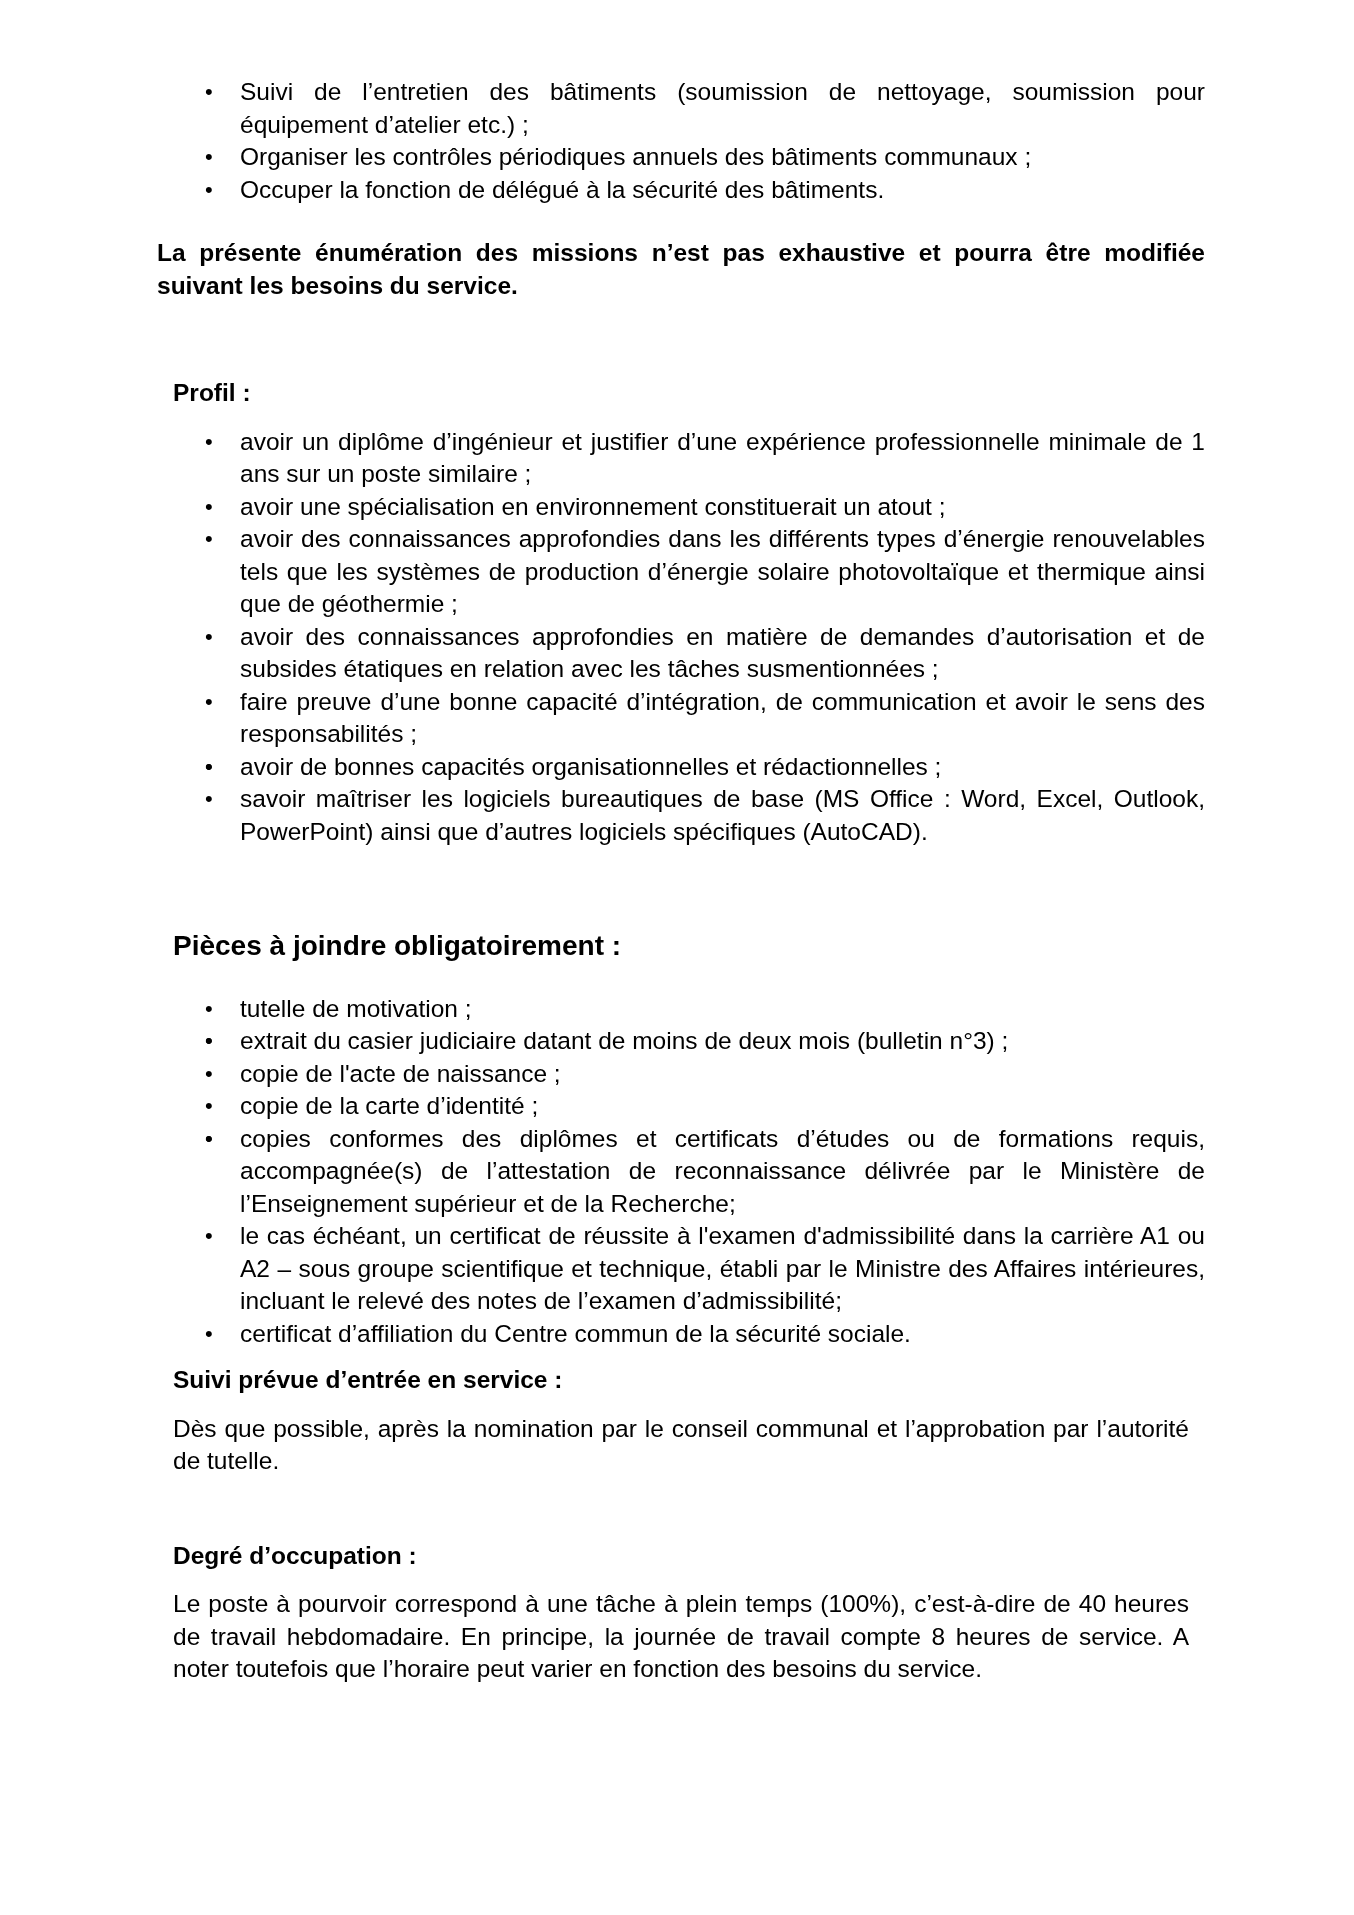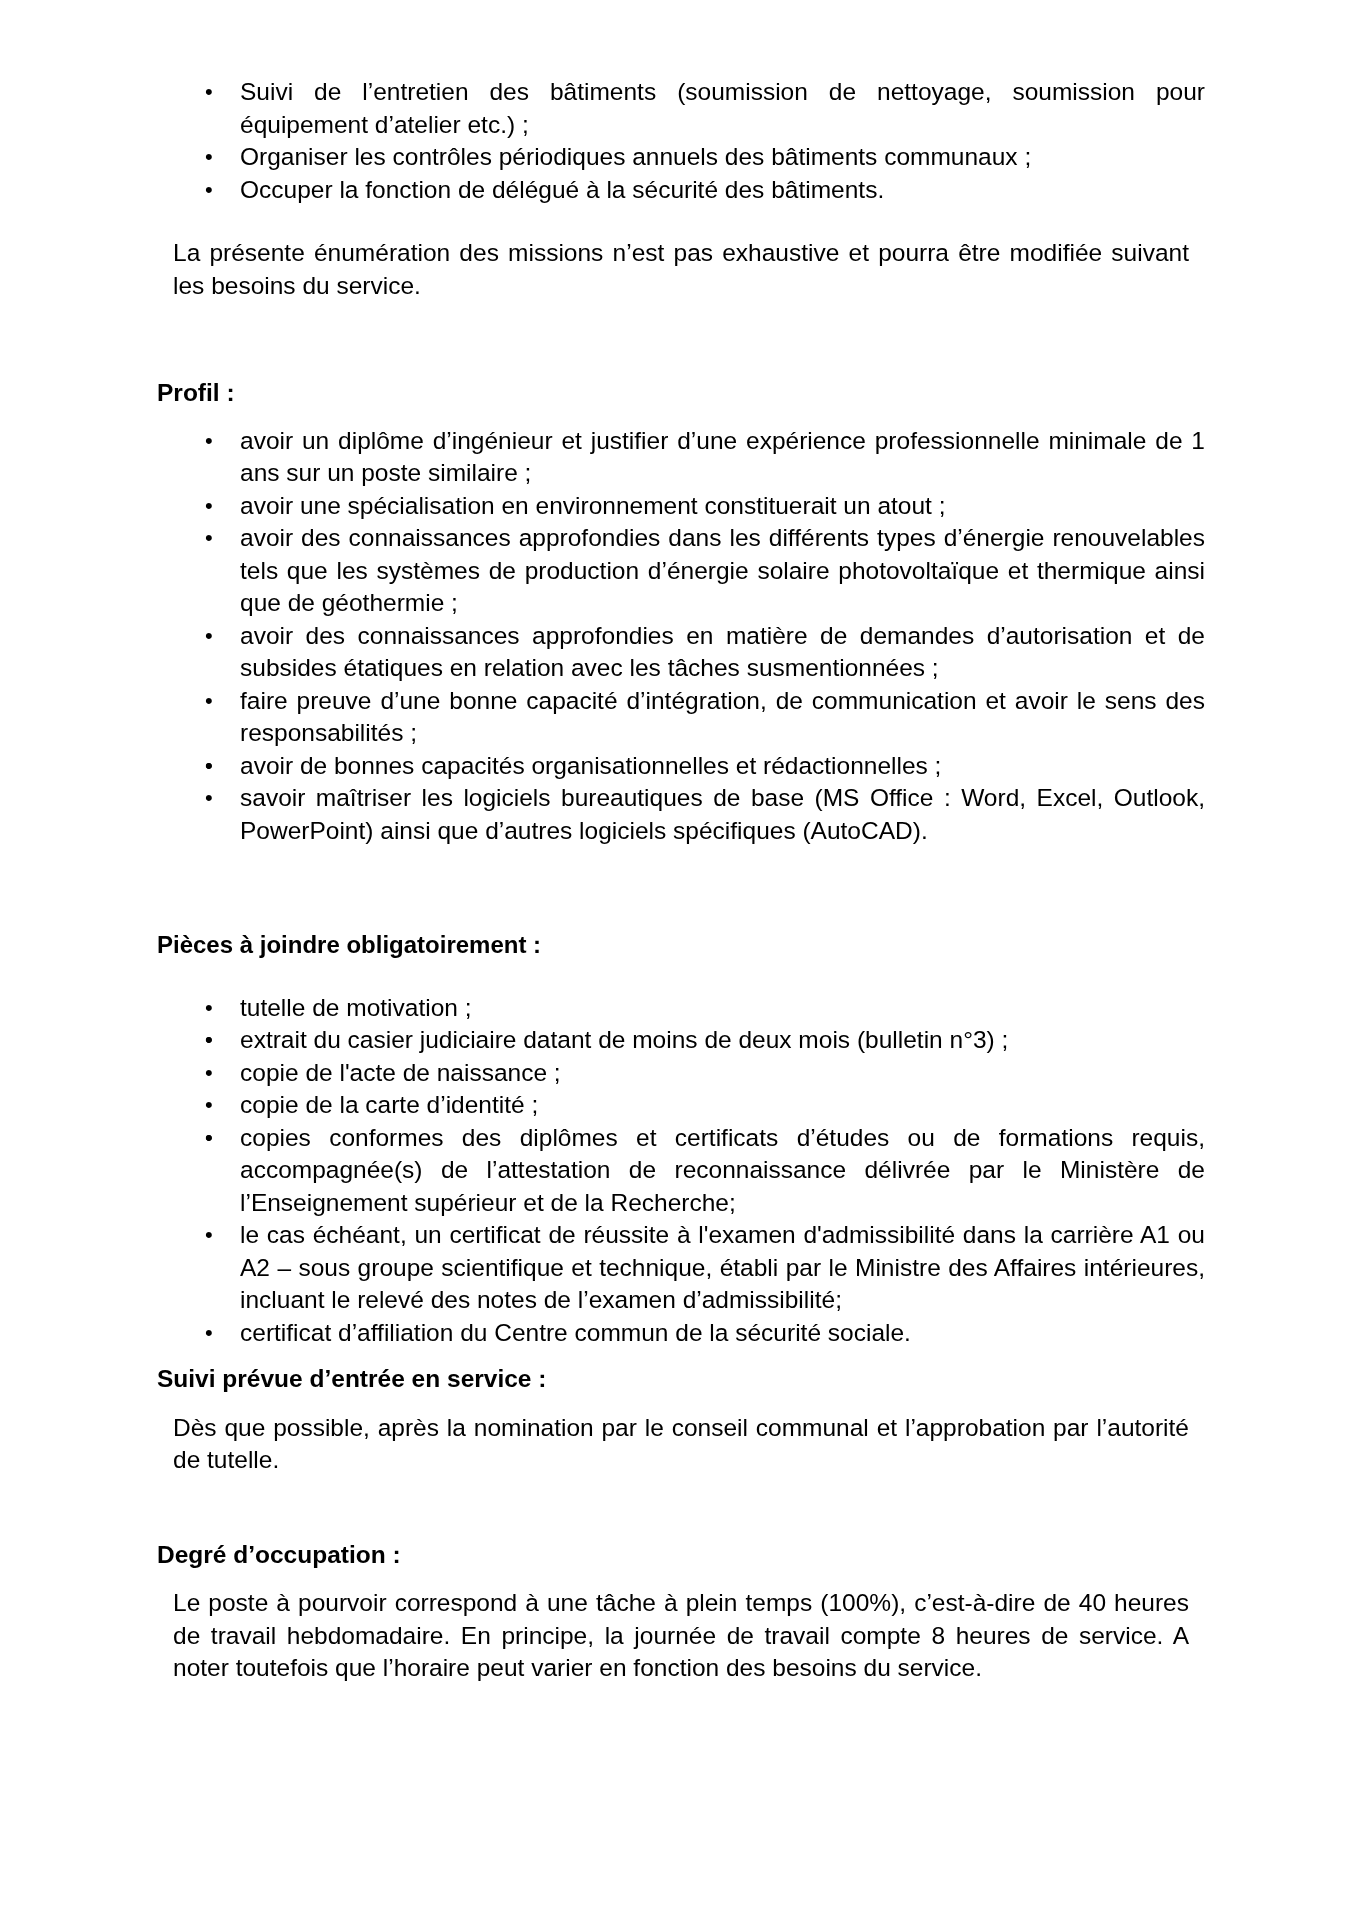--- a/index.html
+++ b/index.html
@@ -5,23 +5,23 @@
     html, body { margin: 0; padding: 0; background: #ffffff; }
     body { width: 1354px; height: 1915px; position: relative; overflow: hidden; }
     .page {
       position: absolute; left: 157px; top: 76px; width: 1048px;
       font-family: "Liberation Sans", sans-serif;
       font-size: 24.5px; line-height: 32.5px; color: #000;
     }
     ul { margin: 0; padding: 0; list-style: none; }
     li { position: relative; padding-left: 83px; text-align: justify; }
     li .bullet { position: absolute; left: 48px; top: 0; font-size: 22px; }
-    .bold-para { font-weight: normal; text-align: justify; margin: 16px; }
-    .heading { font-weight: bold; margin: 0; }
-    .heading.small { font-size: 24px; }
+    .bold-para { font-weight: bold; text-align: justify; margin: 0; }
+    .heading { font-weight: bold; margin: 16px; }
+    .heading.small { font-size: 28px; }
     p { margin: 16px; text-align: justify; }
   </style>
 </head>
 <body>
 
 <div class="page">
 
   <ul>
     <li><span class="bullet">•</span><span>Suivi de l’entretien des bâtiments (soumission de nettoyage, soumission pour équipement d’atelier etc.) ;</span></li>
     <li><span class="bullet">•</span><span>Organiser les contrôles périodiques annuels des bâtiments communaux ;</span></li>

